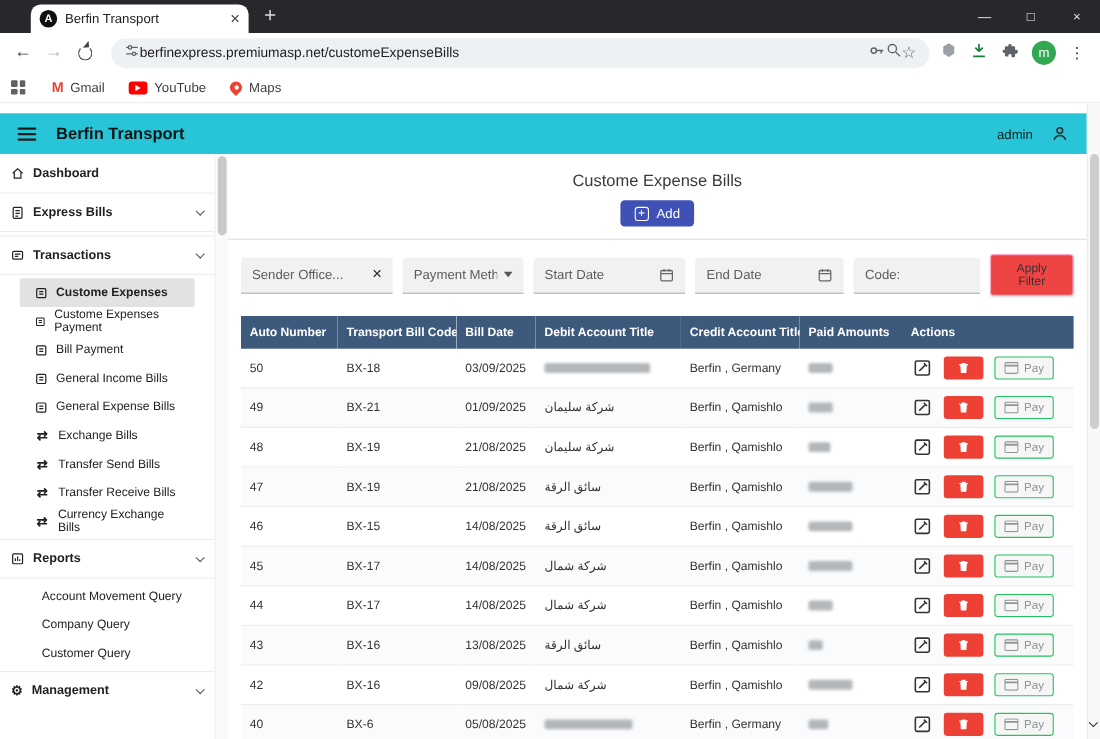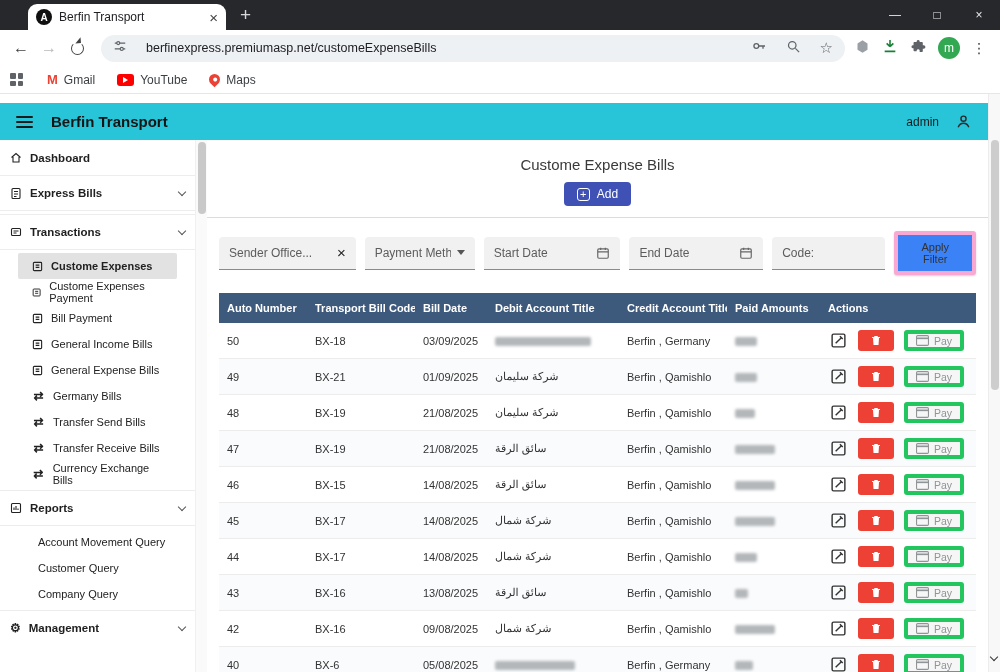--- a/index.html
+++ b/index.html
@@ -19,21 +19,21 @@
   .win { position:absolute; right:0; top:0; height:30px; display:flex; }
   .win span { width:42px; display:flex; align-items:center; justify-content:center; color:#e8e8e8; font-size:12px; }
 
   .toolbar { height:36px; background:#fff; display:flex; align-items:center; padding:0 8px; gap:2px; }
   .nav-ic { width:26px; text-align:center; font-size:16px; color:#414141; }
   .nav-ic.disabled { color:#b9b9b9; }
   .reload { width:13px; height:13px; border:1.8px solid #414141; border-radius:50%;
     border-top-color:transparent; margin:0 7px; position:relative; }
   .reload::after { content:""; position:absolute; top:-4px; right:-2px; border:4px solid transparent; border-left-color:#414141; transform:rotate(40deg); }
   .urlbar { flex:1; height:27px; background:#eef1f4; border-radius:14px; display:flex; align-items:center;
-    padding:0 12px; gap:19px; margin:0 8px; }
+    padding:0 12px; gap:0; margin:0 8px; }
   .url-text { font-size:12.5px; color:#202124; flex:1; white-space:nowrap; overflow:hidden; }
   .tool-right { display:flex; align-items:center; gap:12px; padding-right:6px; }
   .star { font-size:15px; color:#5f6368; }
   .avatar { width:22px; height:22px; border-radius:50%; background:#33a852; color:#fff; font-size:12px;
     display:flex; align-items:center; justify-content:center; }
   .kebab { color:#3c4043; font-size:14px; letter-spacing:0; }
 
   .bookmarks { height:28px; background:#fff; border-bottom:1px solid #e4e6e8; display:flex; align-items:center;
     gap:10px; padding:0 10px; font-size:12px; color:#3c4043; }
   .bm-item { display:flex; align-items:center; gap:6px; margin-right:12px; }
@@ -88,37 +88,37 @@
     line-height:10px; text-align:center; }
   .divider { height:1px; background:#dcdcdc; margin:11px -12px 0; }
 
   .filters { display:flex; align-items:center; gap:9px; margin-top:13px; }
   .field { background:#f1f1f1; border-bottom:1px solid #8a8a8a; border-radius:4px 4px 0 0; height:33px;
     display:flex; align-items:center; padding:0 10px; color:#5c5c5c; font-size:12px; gap:6px; }
   .field .lbl { flex:1; white-space:nowrap; overflow:hidden; }
   .f-sender { width:140px; } .f-pay { width:110px; } .f-start { width:140px; } .f-end { width:137px; } .f-code { width:116px; }
   .x-ic { color:#222; font-size:15px; }
   .caret { width:0; height:0; border-left:4px solid transparent; border-right:4px solid transparent; border-top:5px solid #555; }
-  .apply-btn { margin-left:auto; background:#3b82f6; border:4px solid #f9a8d4; border-radius:3px;
+  .apply-btn { margin-left:auto; background:#ef4444; border:1px solid #f9a8d4; border-radius:3px;
     padding:6px 10px; font-size:11px; color:#333; box-shadow:0 1px 2px rgba(0,0,0,.18); }
 
   table { width:100%; border-collapse:collapse; table-layout:fixed; margin-top:18px; }
   col.c1{width:88px} col.c2{width:108px} col.c3{width:72px} col.c4{width:132px} col.c5{width:108px} col.c6{width:93px} col.c7{width:156px}
   thead th { background:#3d5a7d; color:#fff; font-size:11px; font-weight:bold; text-align:left;
     padding:9px 8px; white-space:nowrap; overflow:hidden; }
   tbody td { font-size:11px; color:#333; padding:7px 8px; border-bottom:1px solid #ececec; height:29px;
     white-space:nowrap; overflow:hidden; }
   tbody tr:nth-child(even) { background:#fafbfc; }
   .blur-bar { display:inline-block; height:9px; background:#b4b7ba; border-radius:2px; filter:blur(1.6px); vertical-align:middle; }
 
   .actions { display:flex; align-items:center; gap:10px; }
   .edit-btn { background:none; border:none; width:20px; height:20px; display:flex; align-items:center; justify-content:center; }
   .del-btn { width:36px; height:21px; background:#ee4136; border:none; border-radius:3px;
     display:flex; align-items:center; justify-content:center; }
-  .pay-btn { height:21px; background:#f6f6f6; border:4px solid #22c55e; border-radius:3px;
+  .pay-btn { height:21px; background:#f6f6f6; border:1px solid #22c55e; border-radius:3px;
     display:flex; align-items:center; gap:5px; padding:0 8px; color:#8f9496; font-size:10.5px; }
 </style>
 </head>
 <body>
 
 <div class="tabstrip">
   <div class="tab">
     <span class="favicon">A</span>
     <span class="tab-title">Berfin Transport</span>
     <span class="tab-close">×</span>
@@ -277,21 +277,21 @@
       </div>
       <div class="sb-sub">
         <svg width="11" height="11" viewBox="0 0 24 24" fill="none" stroke="#222" stroke-width="2.4">
             <rect x="3" y="3" width="18" height="18" rx="2"></rect>
             <path d="M8 9h8M8 14h8"></path>
           </svg>
         <span>General Expense Bills</span>
       </div>
       <div class="sb-sub">
         <span class="xchg">⇄</span>
-        <span>Germany Bills</span>
+        <span>Exchange Bills</span>
       </div>
       <div class="sb-sub">
         <span class="xchg">⇄</span>
         <span>Transfer Send Bills</span>
       </div>
       <div class="sb-sub">
         <span class="xchg">⇄</span>
         <span>Transfer Receive Bills</span>
       </div>
       <div class="sb-sub">
@@ -305,24 +305,24 @@
             <path d="M8 16v-5M12 16V8M16 16v-3"></path>
           </svg>
         <span>Reports</span>
         <span class="chev"></span>
       </div>
       <div class="sb-hr"></div>
       <div class="sb-sub noicon">
         <span>Account Movement Query</span>
       </div>
       <div class="sb-sub noicon">
+        <span>Company Query</span>
+      </div>
+      <div class="sb-sub noicon">
         <span>Customer Query</span>
-      </div>
-      <div class="sb-sub noicon">
-        <span>Company Query</span>
       </div>
       <div class="sb-hr"></div>
       <div class="sb-item">
         <span style="font-size:12px;">⚙</span>
         <span>Management</span>
         <span class="chev"></span>
       </div>
     </aside>
 
     <div class="sb-scroll">

